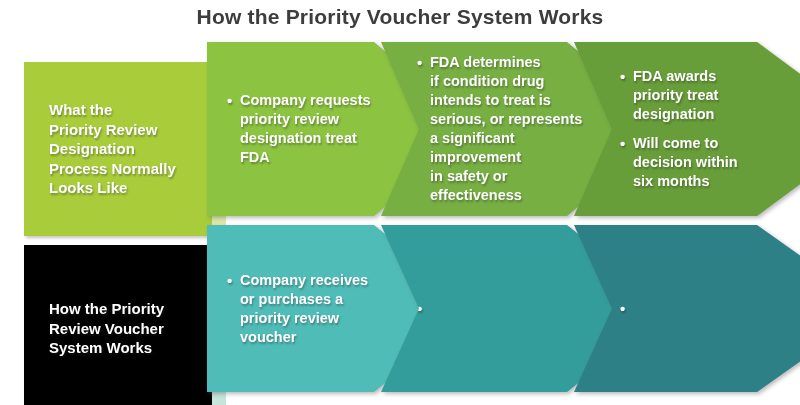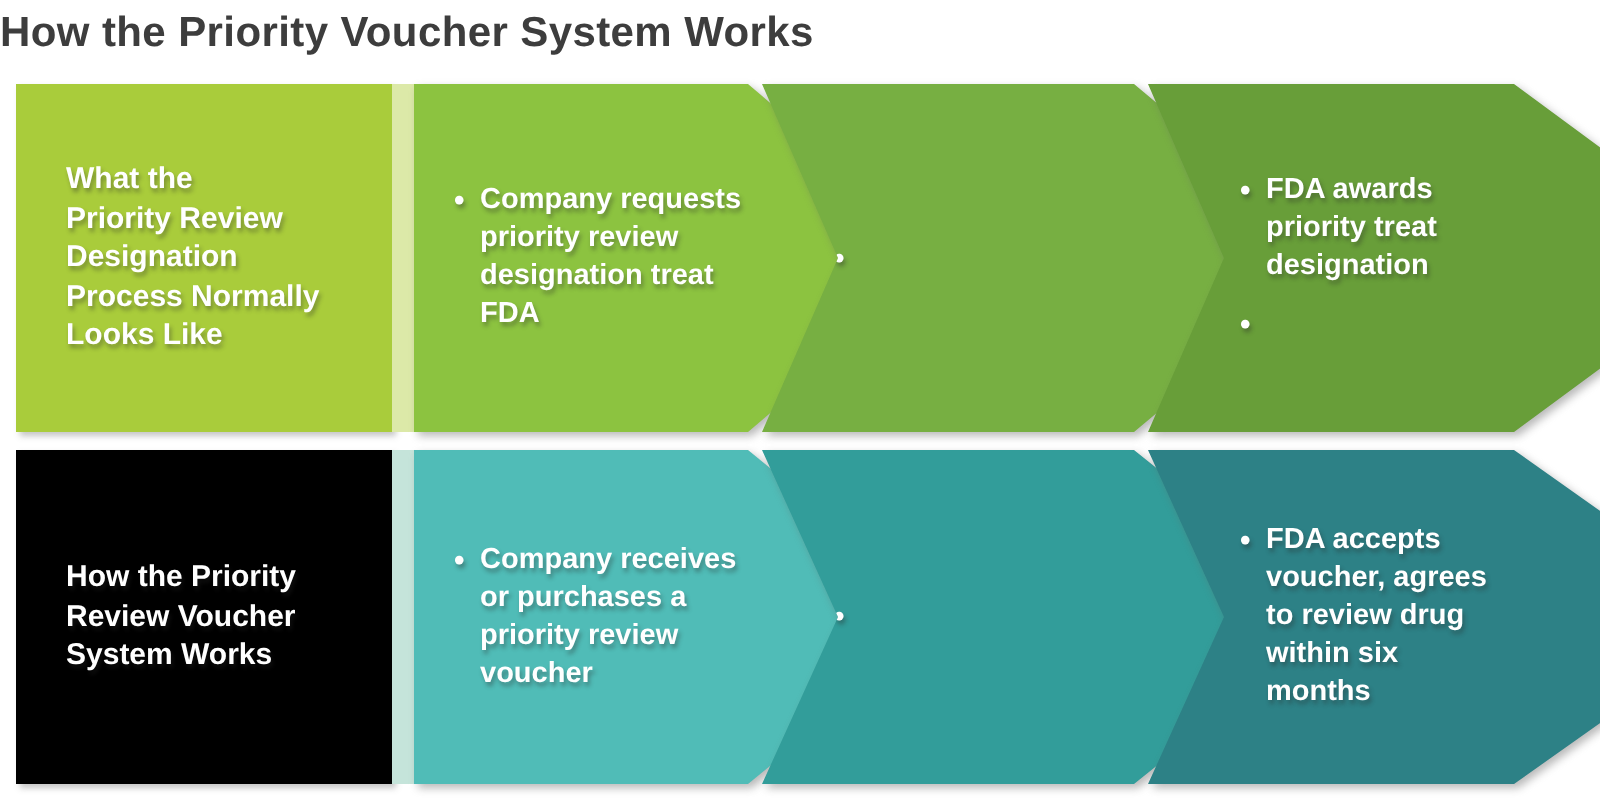--- a/index.html
+++ b/index.html
@@ -5,33 +5,34 @@
   html,body{margin:0;padding:0;background:#ffffff;}
   .stage{
     position:relative;
     width:800px;height:405px;
     background:#ffffff;
     font-family:"Liberation Sans","DejaVu Sans",sans-serif;
     overflow:hidden;
   }
   .title{
     position:absolute;left:0;top:5px;width:800px;
+    text-align:center;
     font-size:21px;font-weight:bold;color:#3d3d3d;
     letter-spacing:.2px;
     margin:0;
   }
   
   .row1-y{top:42px;height:174px;}
   .row2-y{top:225px;height:167px;}
 
   
   .label-box{
-    position:absolute;left:8px;width:188px;
+    position:absolute;left:24px;width:188px;
     box-shadow:2px 2px 3px rgba(90,90,90,.35);
-    display:flex;align-items:center;
+    display:flex;align-items:center;margin-top:20px;
   }
   .label-box.green{background:#a9cc3b;}
   .label-box.teal{background:#000000;}
   .label-stripe{
     position:absolute;top:0;right:-14px;width:14px;height:100%;
   }
   .label-box.green .label-stripe{background:#dce9a8;}
   .label-box.teal .label-stripe{background:#c5e4da;}
   .label-text{
     display:block;
@@ -106,34 +107,45 @@
 designation treat
 FDA</span>
       </div>
     </div>
   </div>
 
   <div class="shape-shadow row1-y pos-c2">
     <div class="chev clip-c2 g2 pad-c2">
       <div class="bullet-item">
         <span class="bullet">•</span>
+        <span class="bullet-text">FDA determines
+if condition drug
+intends to treat is
+serious, or represents
+a significant
+improvement
+in safety or
+effectiveness</span>
       </div>
     </div>
   </div>
 
   <div class="shape-shadow row1-y pos-c3">
     <div class="chev clip-c3 g3 pad-c3">
       <div class="bullet-item">
         <span class="bullet">•</span>
         <span class="bullet-text">FDA awards
 priority treat
 designation</span>
       </div>
       <div class="bullet-item">
         <span class="bullet">•</span>
+        <span class="bullet-text">Will come to
+decision within
+six months</span>
       </div>
     </div>
   </div>
 
   <div class="label-box teal row2-y">
     <span class="label-text">How the Priority
 Review Voucher
 System Works</span>
     <div class="label-stripe"></div>
   </div>
@@ -155,22 +167,17 @@
       <div class="bullet-item">
         <span class="bullet">•</span>
       </div>
     </div>
   </div>
 
   <div class="shape-shadow row2-y pos-c3">
     <div class="chev clip-c3 t3 pad-c3">
       <div class="bullet-item">
         <span class="bullet">•</span>
-        <span class="bullet-text">FDA accepts
-voucher, agrees
-to review drug
-within six
-months</span>
       </div>
     </div>
   </div>
 
 </div>
 
 </body></html>

